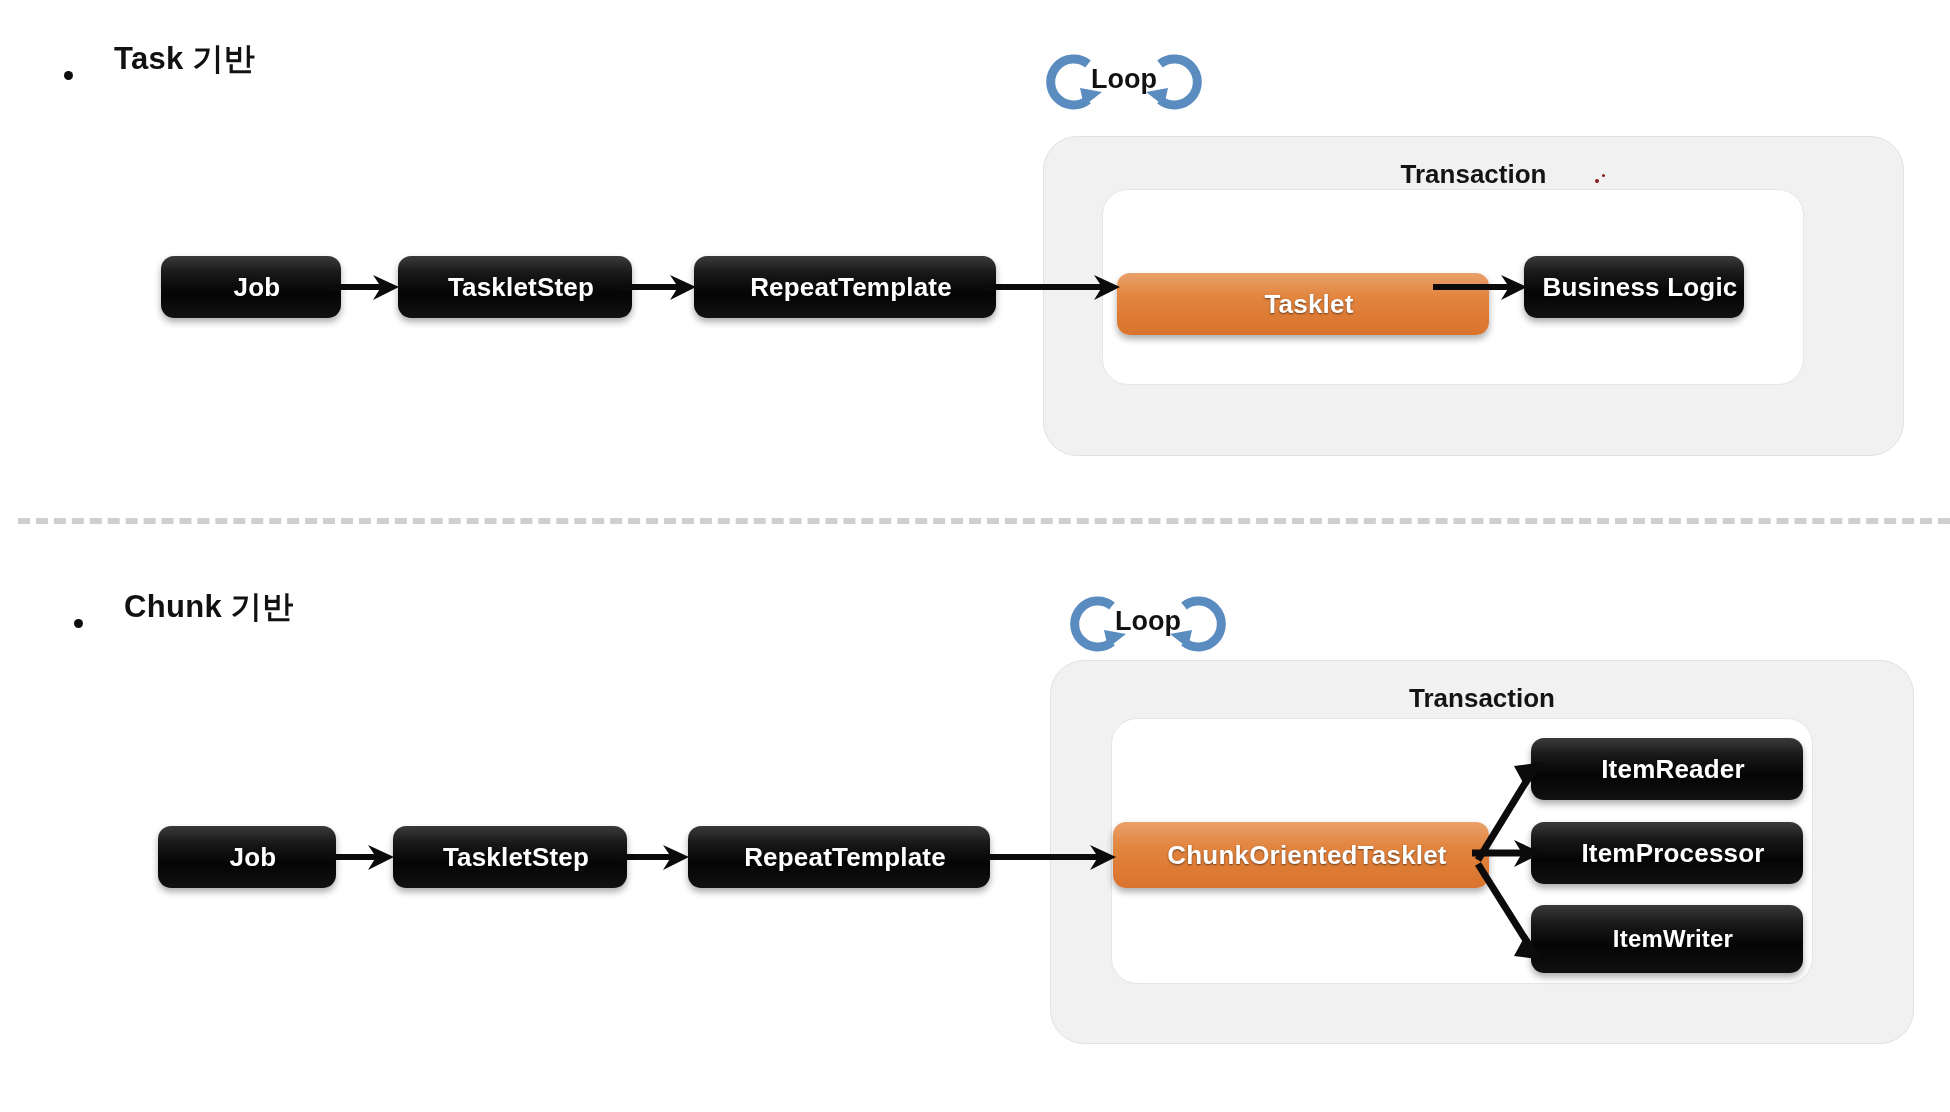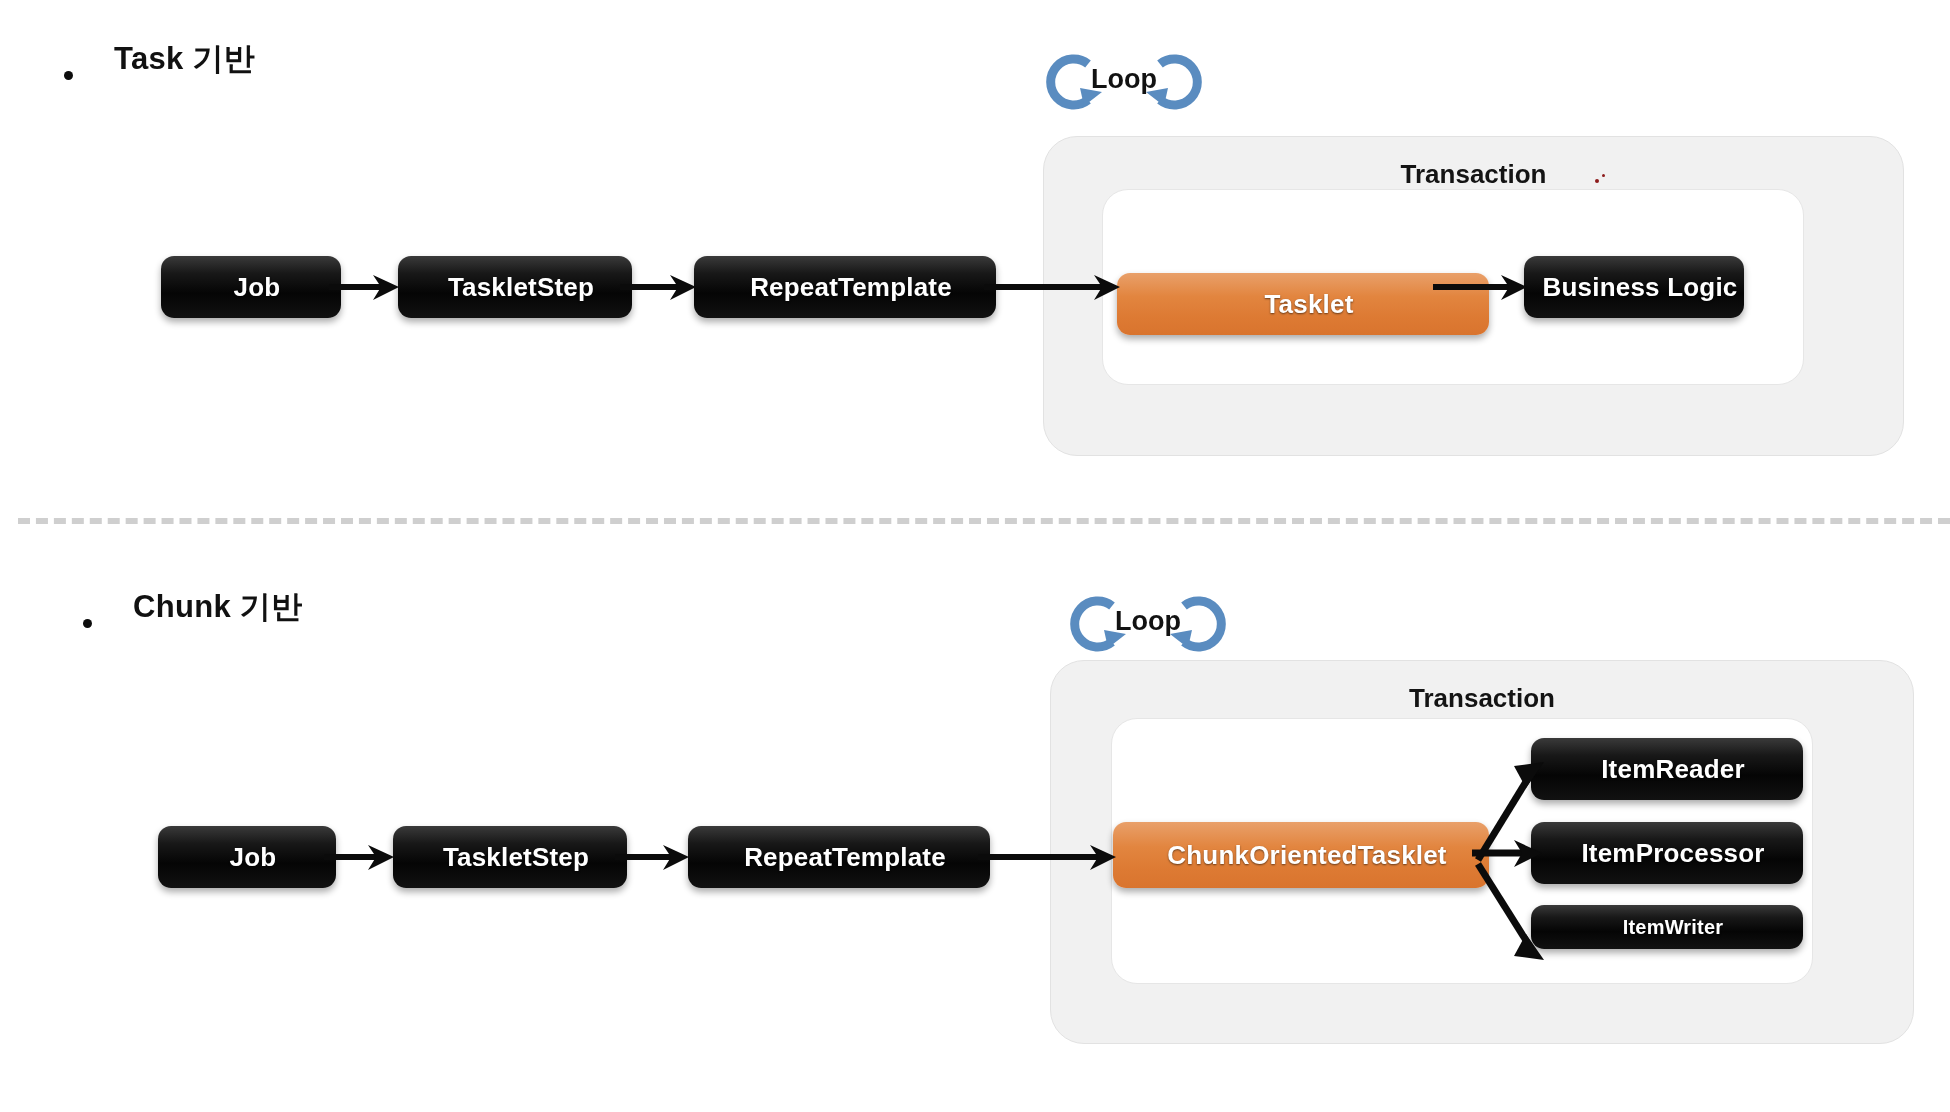--- a/index.html
+++ b/index.html
@@ -178,21 +178,21 @@
   <line x1="0" y1="15" x2="118" y2="15" stroke="#0b0b0b" stroke-width="6"></line>
   <polygon points="110,3 136,15 110,28 118,15" fill="#0b0b0b"></polygon>
 </svg>
 <svg class="arrow-svg" style="left:1433px; top:272px; width:96px; height:32px;" viewBox="0 0 96 32">
   <line x1="0" y1="15" x2="76" y2="15" stroke="#0b0b0b" stroke-width="6"></line>
   <polygon points="68,3 94,15 68,28 76,15" fill="#0b0b0b"></polygon>
 </svg>
 
 <div class="divider" style="top:518px;"></div>
 
-<div class="heading" style="left:83px; top:586px;">
+<div class="heading" style="left:74px; top:586px;">
   <span class="bullet"></span>
   <span class="htext">Chunk 기반</span>
 </div>
 
 <div class="loop" style="left:1068px; top:590px; width:160px; height:62px;">
   <svg width="160" height="62" viewBox="0 0 160 62">
     <g fill="none" stroke="#5a8cc0" stroke-width="9" stroke-linecap="butt">
       <path d="M44 16 A23 23 0 1 0 44 52"></path>
       <path d="M116 16 A23 23 0 1 1 116 52"></path>
     </g>
@@ -218,21 +218,21 @@
 </div>
 <div class="node orange" style="left:1113px; top:822px; width:364px; height:66px; font-size:26px;">
   <span>ChunkOrientedTasklet</span>
 </div>
 <div class="node dark" style="left:1531px; top:738px; width:260px; height:62px; font-size:26px;">
   <span>ItemReader</span>
 </div>
 <div class="node dark" style="left:1531px; top:822px; width:260px; height:62px; font-size:26px;justify-content:center;">
   <span>ItemProcessor</span>
 </div>
-<div class="node dark" style="left:1531px; top:905px; width:260px; height:44px; font-size:20px;">
+<div class="node dark" style="left:1531px; top:905px; width:260px; height:68px; font-size:24px;">
   <span>ItemWriter</span>
 </div>
 
 <svg class="arrow-svg" style="left:324px; top:842px; width:72px; height:32px;" viewBox="0 0 72 32">
   <line x1="0" y1="15" x2="52" y2="15" stroke="#0b0b0b" stroke-width="6"></line>
   <polygon points="44,3 70,15 44,28 52,15" fill="#0b0b0b"></polygon>
 </svg>
 <svg class="arrow-svg" style="left:615px; top:842px; width:76px; height:32px;" viewBox="0 0 76 32">
   <line x1="0" y1="15" x2="56" y2="15" stroke="#0b0b0b" stroke-width="6"></line>
   <polygon points="48,3 74,15 48,28 56,15" fill="#0b0b0b"></polygon>

